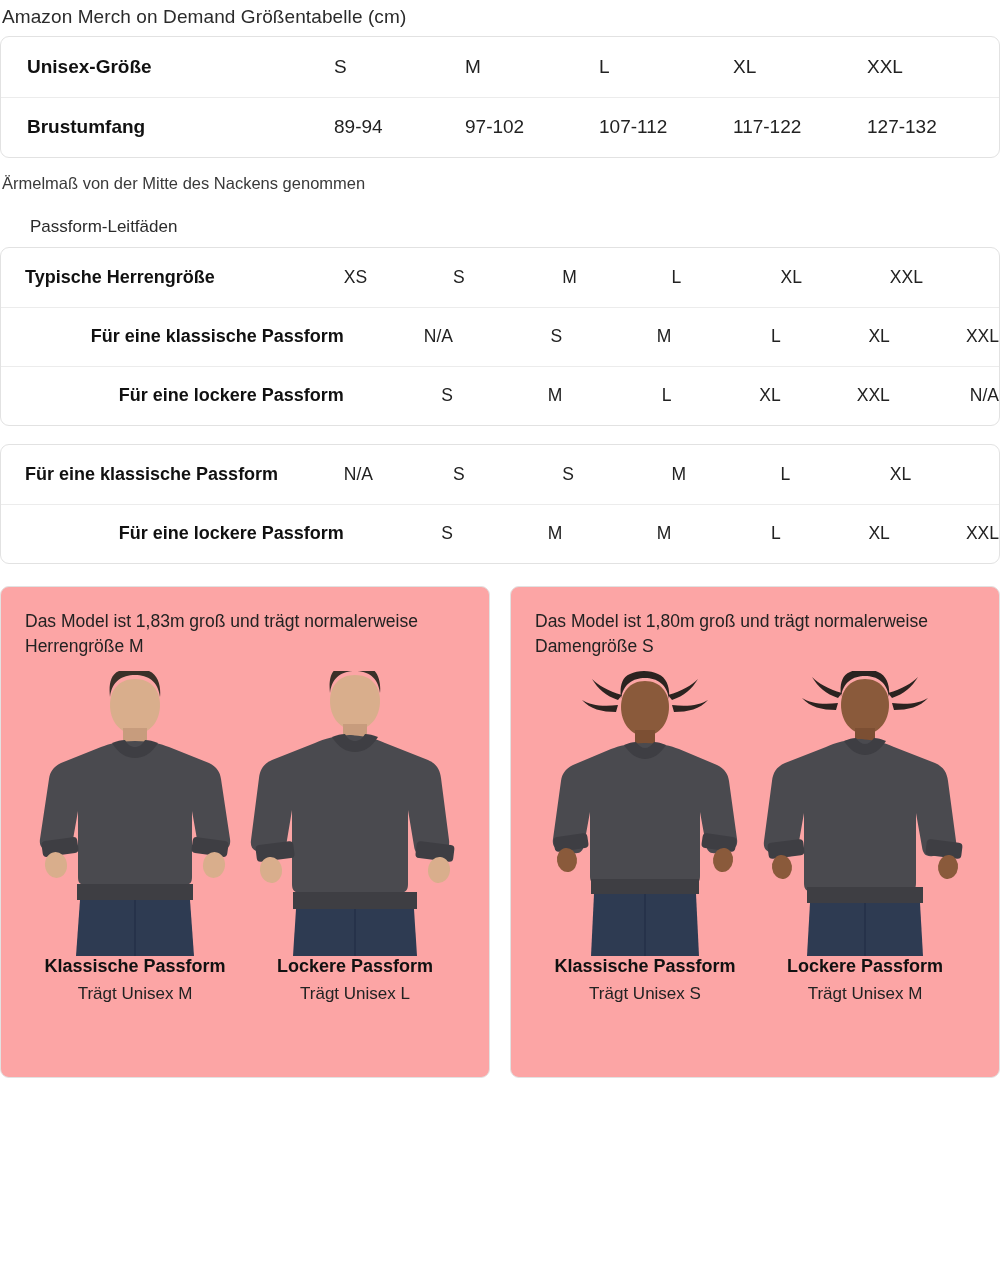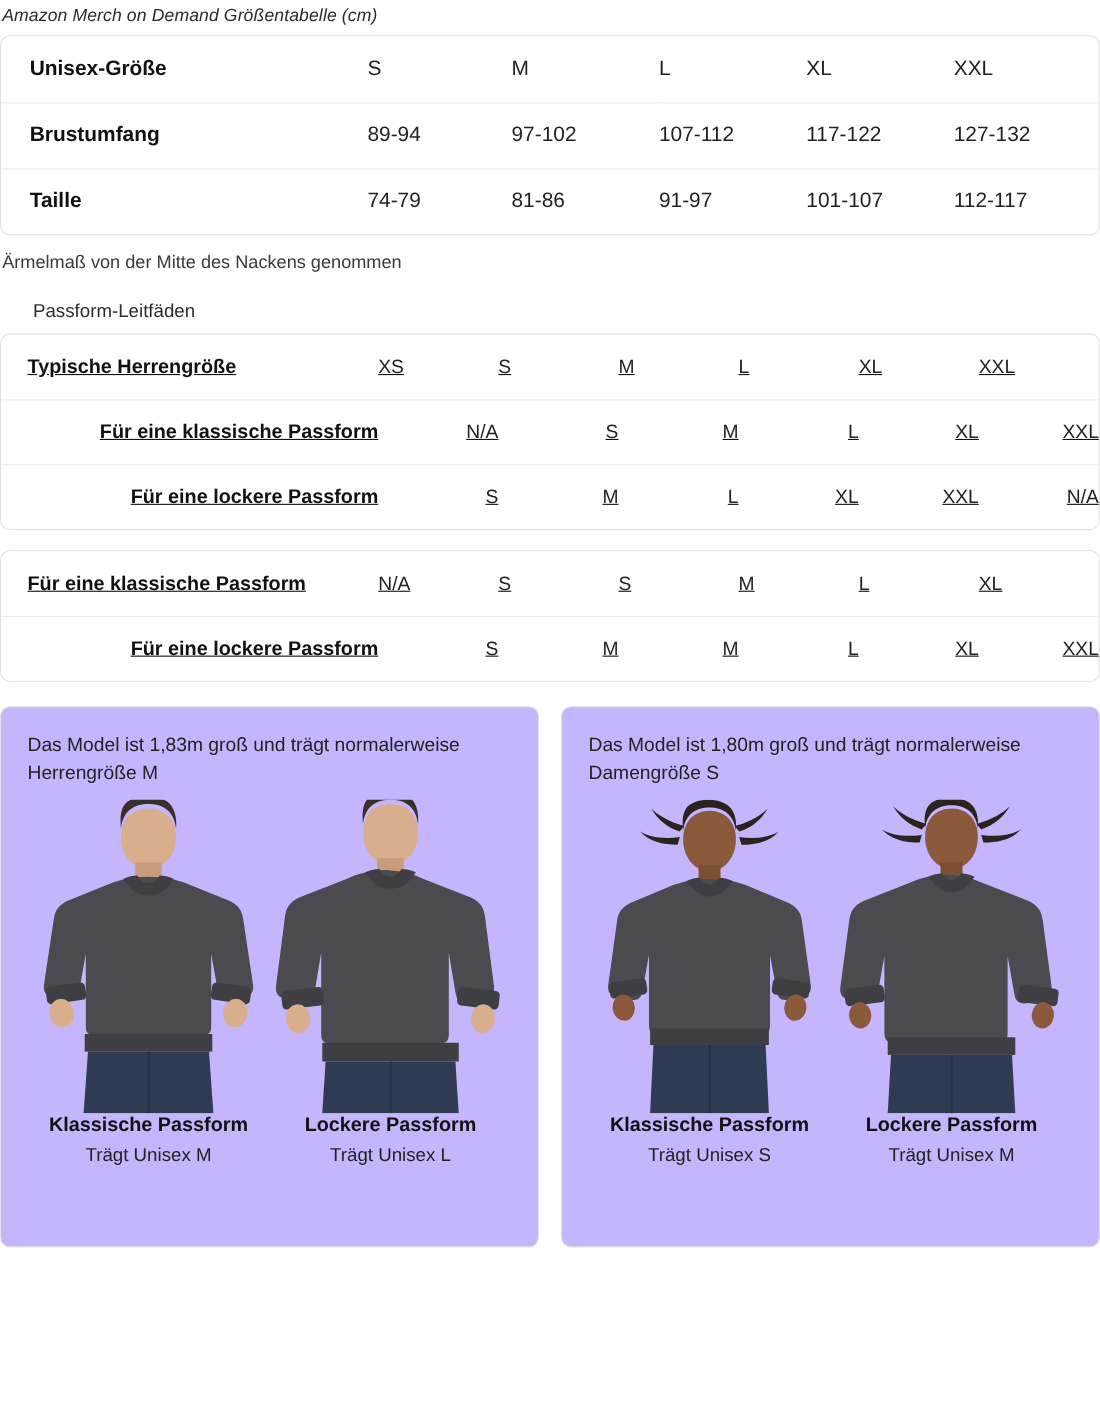--- a/index.html
+++ b/index.html
@@ -14,25 +14,24 @@
     font-family: "Liberation Sans", sans-serif;
     color: #111111;
     overflow: hidden;
   }
   .page {
     width: 1000px;
     position: relative;
   }
 
   .doc-title {
-    font-size: 16px;
+    font-size: 19px;
     color: #2b2b2b;
     padding: 6px 0 8px 2px;
     letter-spacing: 0.1px;
-    font-style: italic;
   }
 
   
   .card {
     border: 1px solid #e2e2e2;
     border-radius: 9px;
     overflow: hidden;
     background: #fff;
   }
 
@@ -71,21 +70,21 @@
   }
   .section-title {
     font-size: 17px;
     color: #2b2b2b;
     padding: 24px 0 10px 2px;
     margin-left: 28px;
   }
 
   
   .fit { margin-bottom: 0; }
-  .fittable tr { height: 59px; text-decoration: underline; }
+  .fittable tr { height: 59px; }
   .fittable tr + tr td { border-top: 1px solid #ececec; text-align: right; }
   .fittable td.lbl {
     font-size: 18px;
     font-weight: bold;
     color: #111;
     padding-left: 24px;
     width: 336px;
   }
   .fittable td.val {
     font-size: 17.5px;
@@ -98,21 +97,21 @@
   .models {
     display: flex;
     gap: 20px;
     margin-top: 22px;
   }
   .model-card {
     flex: 1 1 0;
     border: 1px solid #e2e2e2;
     border-radius: 9px;
     padding: 22px 24px 12px 24px;
-    background: #c4b5fd;
+    background: #fca5a5;
     min-height: 492px;
     position: relative;
   }
   .model-desc {
     font-size: 17.5px;
     line-height: 1.45;
     color: #222;
     margin-bottom: 4px;
   }
   .figures {
@@ -167,28 +166,20 @@
           <td class="val">XL</td>
           <td class="val">XXL</td>
         </tr>
         <tr>
           <td class="lbl">Brustumfang</td>
           <td class="val first">89-94</td>
           <td class="val">97-102</td>
           <td class="val">107-112</td>
           <td class="val">117-122</td>
           <td class="val">127-132</td>
-        </tr>
-        <tr>
-          <td class="lbl">Taille</td>
-          <td class="val first">74-79</td>
-          <td class="val">81-86</td>
-          <td class="val">91-97</td>
-          <td class="val">101-107</td>
-          <td class="val">112-117</td>
         </tr>
       </tbody>
     </table>
   </div>
 
   <div class="note">Ärmelmaß von der Mitte des Nackens genommen</div>
 
   <div class="section-title">Passform-Leitfäden</div>
 
   <div class="card fit">

